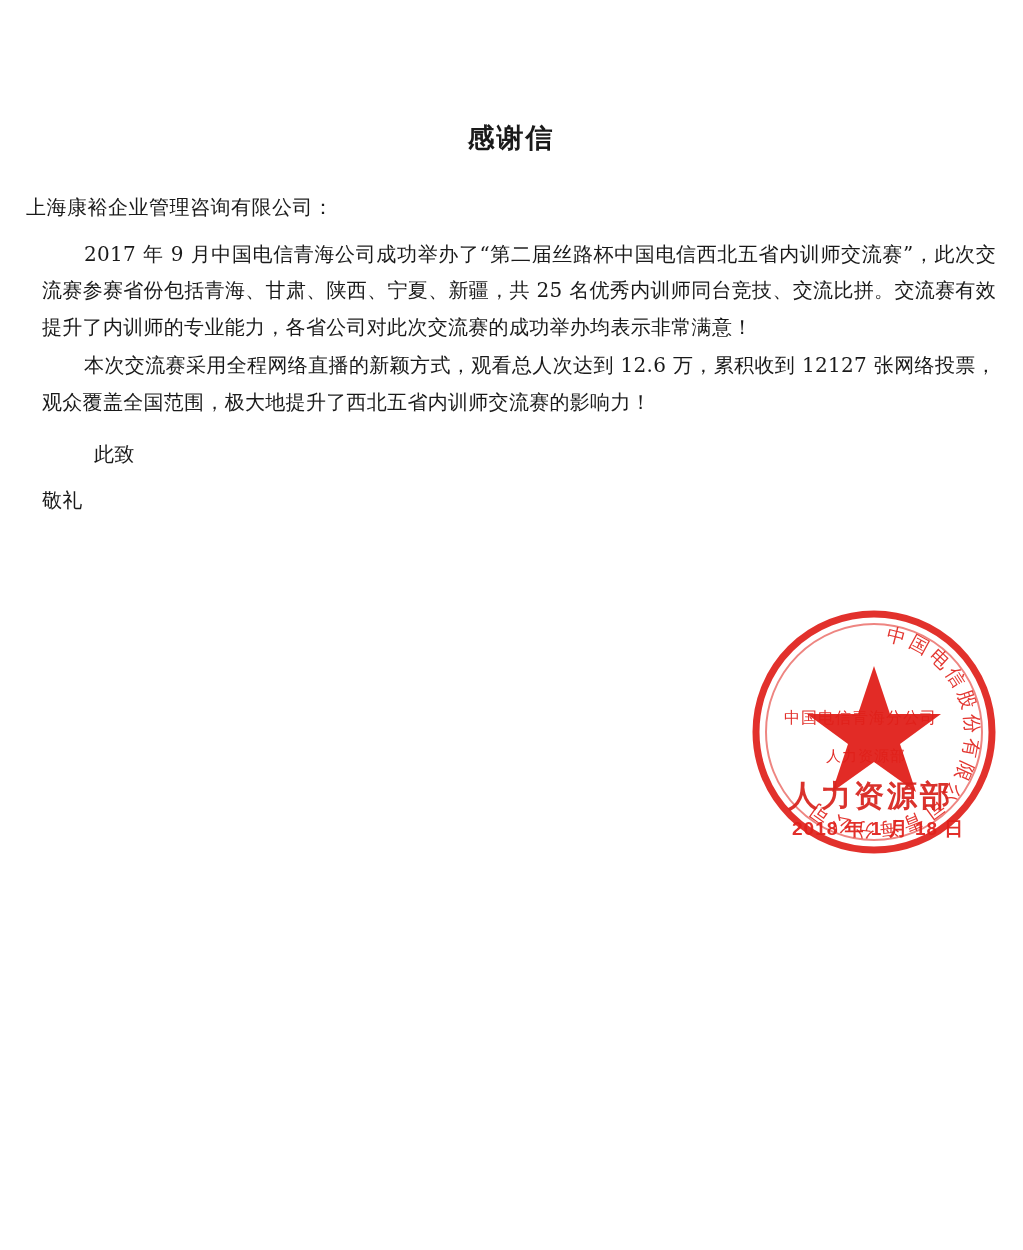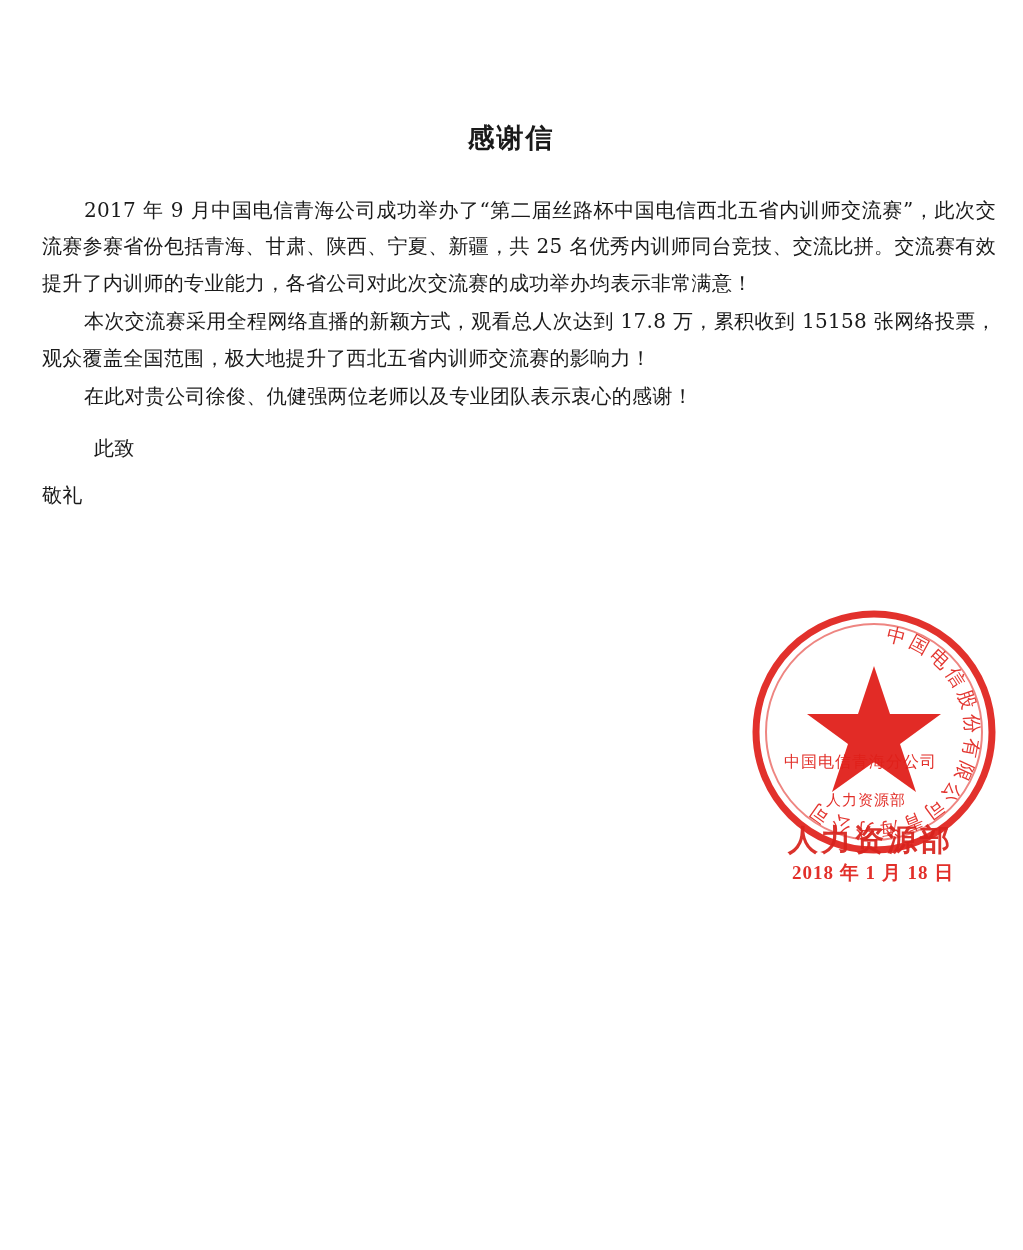--- a/index.html
+++ b/index.html
@@ -76,24 +76,23 @@
     height: 256px;
     pointer-events: none;
   }
   .seal svg { display: block; }
 
   .seal-text-line {
     position: absolute;
     color: #e0201a;
     font-size: 15px;
     letter-spacing: 1px;
-    font-family: Liberation Serif, serif;
+    font-family: Liberation Sans, sans-serif;
     white-space: nowrap;
     opacity: 0.93;
-    margin-top: 44px;
   }
   .seal-org {
     left: 38px;
     top: 104px;
     font-size: 16px;
   }
   .seal-dept {
     left: 80px;
     top: 143px;
     font-size: 15px;
@@ -116,27 +115,27 @@
 </style>
 </head>
 <body>
 
 <div class="page">
 
   <div class="doc-body">
 
     <h1 class="doc-title">感谢信</h1>
 
+    <p class="salutation">上海康裕企业管理咨询有限公司：</p>
 
     <p class="para">2017 年 9 月中国电信青海公司成功举办了“第二届丝路杯中国电信西北五省内训师交流赛”，此次交流赛参赛省份包括青海、甘肃、陕西、宁夏、新疆，共 25 名优秀内训师同台竞技、交流比拼。交流赛有效提升了内训师的专业能力，各省公司对此次交流赛的成功举办均表示非常满意！</p>
 
-    <p class="para">本次交流赛采用全程网络直播的新颖方式，观看总人次达到 17.8 万，累积收到 15158 张网络投票，观众覆盖全国范围，极大地提升了西北五省内训师交流赛的影响力！</p>
+    <p class="para">本次交流赛采用全程网络直播的新颖方式，观看总人次达到 12.6 万，累积收到 12127 张网络投票，观众覆盖全国范围，极大地提升了西北五省内训师交流赛的影响力！</p>
 
 
-    <p class="para">在此对贵公司徐俊、仇健强两位老师以及专业团队表示衷心的感谢！</p>
 
     <p class="para closing-1">此致</p>
 
     <p class="para closing-2">敬礼</p>
 
   </div>
 
   <div class="seal">
     <svg width="256" height="256" viewBox="0 0 256 256" aria-hidden="true">
       <defs>

